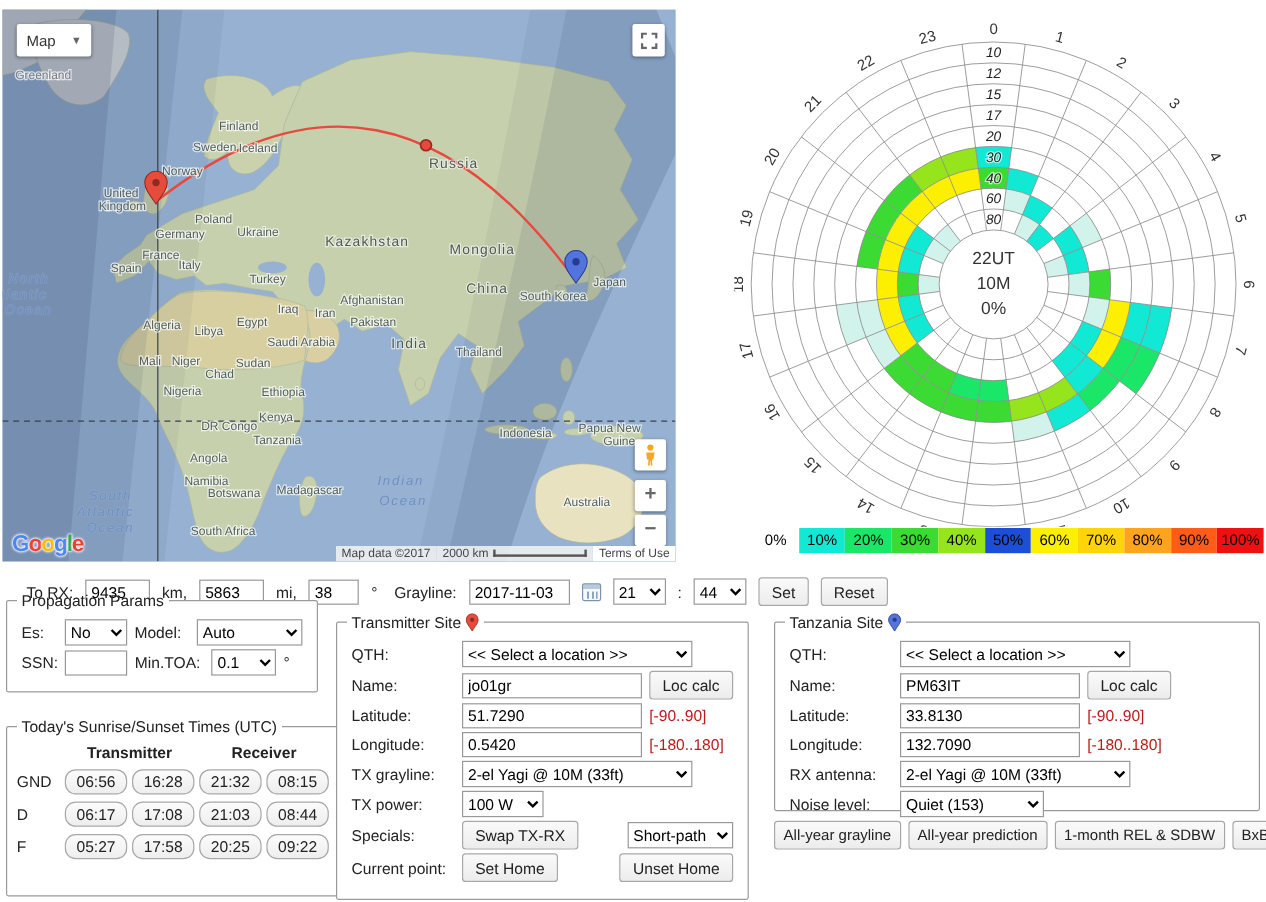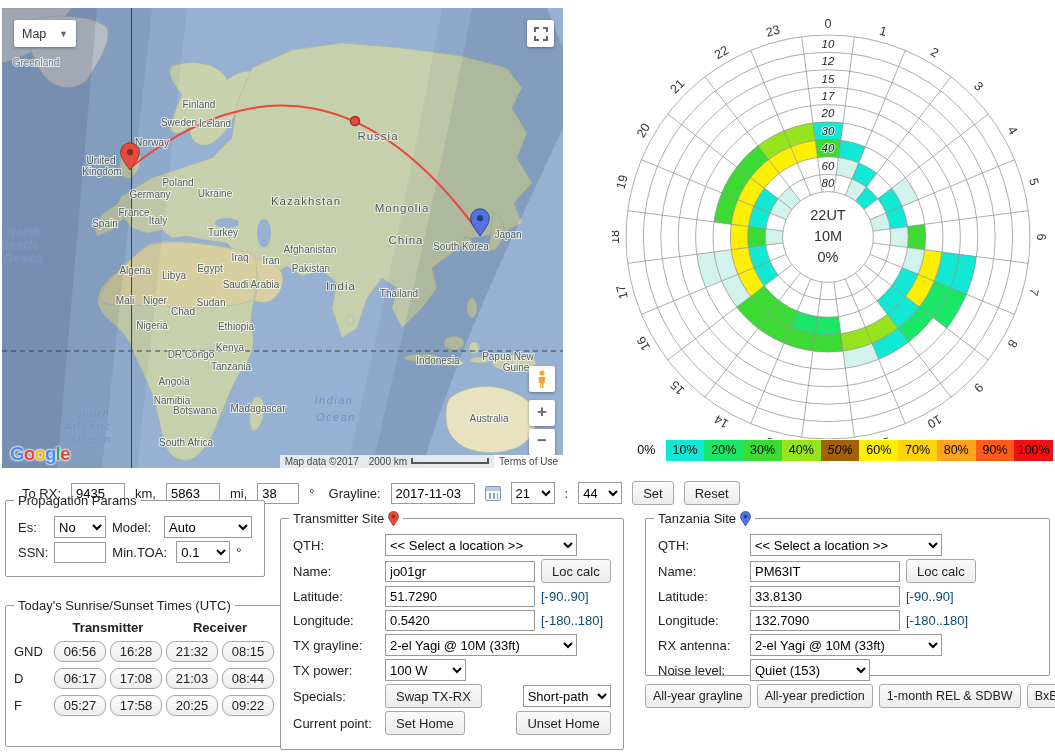--- a/index.html
+++ b/index.html
@@ -36,21 +36,21 @@
 
   
   #torx-row { position:absolute; left:3px; top:481px; display:flex; align-items:center; gap:10px; white-space:nowrap;margin-left:19px; }
   .inp { border:1px solid #999; padding:2px 4px; font-size:13px; font-family:"Liberation Sans",sans-serif; height:21px; background:#fff; }
   select { border:1px solid #999; font-size:13px; font-family:"Liberation Sans",sans-serif; height:22px; background:#fff; }
   .btn { background:linear-gradient(#fafafa,#ececec); border:1px solid #a8a8a8; border-radius:3px; padding:2px 10px; font-size:13px; font-family:"Liberation Sans",sans-serif; color:#222; height:24px; cursor:pointer; white-space:nowrap; }
   fieldset { position:absolute; border:1px solid #9a9a9a; border-radius:2px; padding:5px 8px 6px 8px; background:#fff; }
   legend { font-size:13px; padding:0 4px; display:flex; align-items:center; gap:4px; }
   .frow { display:flex; align-items:center; margin:3px 4px; gap:6px; }
   .flab { flex:0 0 86px; }
-  .range { color:#0c4a6e; }
+  .range { color:#b91c1c; }
   #prop-fs { left:5px; top:493px; width:258px; height:84px; }
   #sun-fs { left:5px; top:598px; width:258px; height:149px; }
   #tx-fs { left:280px; top:511px; width:331px; height:239px; }
   #rx-fs { left:645px; top:511px; width:405px; height:165px; }
   #sun-grid { display:grid; grid-template-columns:36px 52px 52px 52px 52px; column-gap:4px; row-gap:6px; align-items:center; margin-top:2px; }
   #sun-grid .hdr { font-weight:bold; text-align:center; grid-column:span 2; }
   .tbox { height:21px; border:1px solid #a8a8a8; border-radius:9px; background:linear-gradient(#fbfbfb,#eeeeee); text-align:center; line-height:20px; font-size:13px; cursor:pointer; }
   #actions { position:absolute; left:645px; top:684px; display:flex; gap:6px; }
   #actions .btn { padding:2px 7px; font-size:12.5px; }
   .cal-icon { display:inline-block; width:16px; height:15px; border:1px solid #7b93ad; background:linear-gradient(#b8cbde 0 4px, #f4f8fb 4px); border-radius:2px; cursor:pointer; position:relative; }
@@ -338,21 +338,21 @@
       <text x="216" y="239" text-anchor="middle" font-size="14.5" fill="#333">10M</text>
       <text x="216" y="260" text-anchor="middle" font-size="14.5" fill="#333">0%</text>
     </svg>
 </div>
 <div id="legend">
     <div class="sw" style="background: rgb(255, 255, 255);">0%</div>
     <div class="sw" style="background: rgb(18, 233, 212);">10%</div>
     <div class="sw" style="background: rgb(26, 231, 103);">20%</div>
     <div class="sw" style="background: rgb(60, 219, 51);">30%</div>
     <div class="sw" style="background: rgb(150, 228, 28);">40%</div>
-    <div class="sw" style="background: #a16207; font-style: italic;">50%</div>
+    <div class="sw" style="background: #1d4ed8;">50%</div>
     <div class="sw" style="background: rgb(252, 240, 0);">60%</div>
     <div class="sw" style="background: rgb(255, 212, 10);">70%</div>
     <div class="sw" style="background: rgb(255, 164, 31);">80%</div>
     <div class="sw" style="background: rgb(255, 92, 26);">90%</div>
     <div class="sw" style="background: rgb(239, 17, 17);">100%</div>
   </div>
 
 <div id="torx-row">
   <span>To RX:</span>
   <input class="inp" style="width: 54px;" value="9435">
@@ -438,21 +438,21 @@
       <span class="flab">Longitude:</span>
     <input class="inp" style="width: 150px;" value="0.5420">
     <span class="range">[-180..180]</span>
     </div>
   <div class="frow">
       <span class="flab">TX grayline:</span>
     <select style="width:192px"><option>2-el Yagi @ 10M (33ft)</option></select>
     </div>
   <div class="frow">
       <span class="flab">TX power:</span>
-    <select style="width:81px"><option>100 W</option></select>
+    <select style="width:68px"><option>100 W</option></select>
     </div>
   <div class="frow">
       <span class="flab">Specials:</span>
     <button class="btn">Swap TX-RX</button>
     <select style="width:88px; margin-left:auto"><option>Short-path</option></select>
     </div>
   <div class="frow">
       <span class="flab">Current point:</span>
     <button class="btn">Set Home</button>
     <button class="btn" style="margin-left:auto">Unset Home</button>

